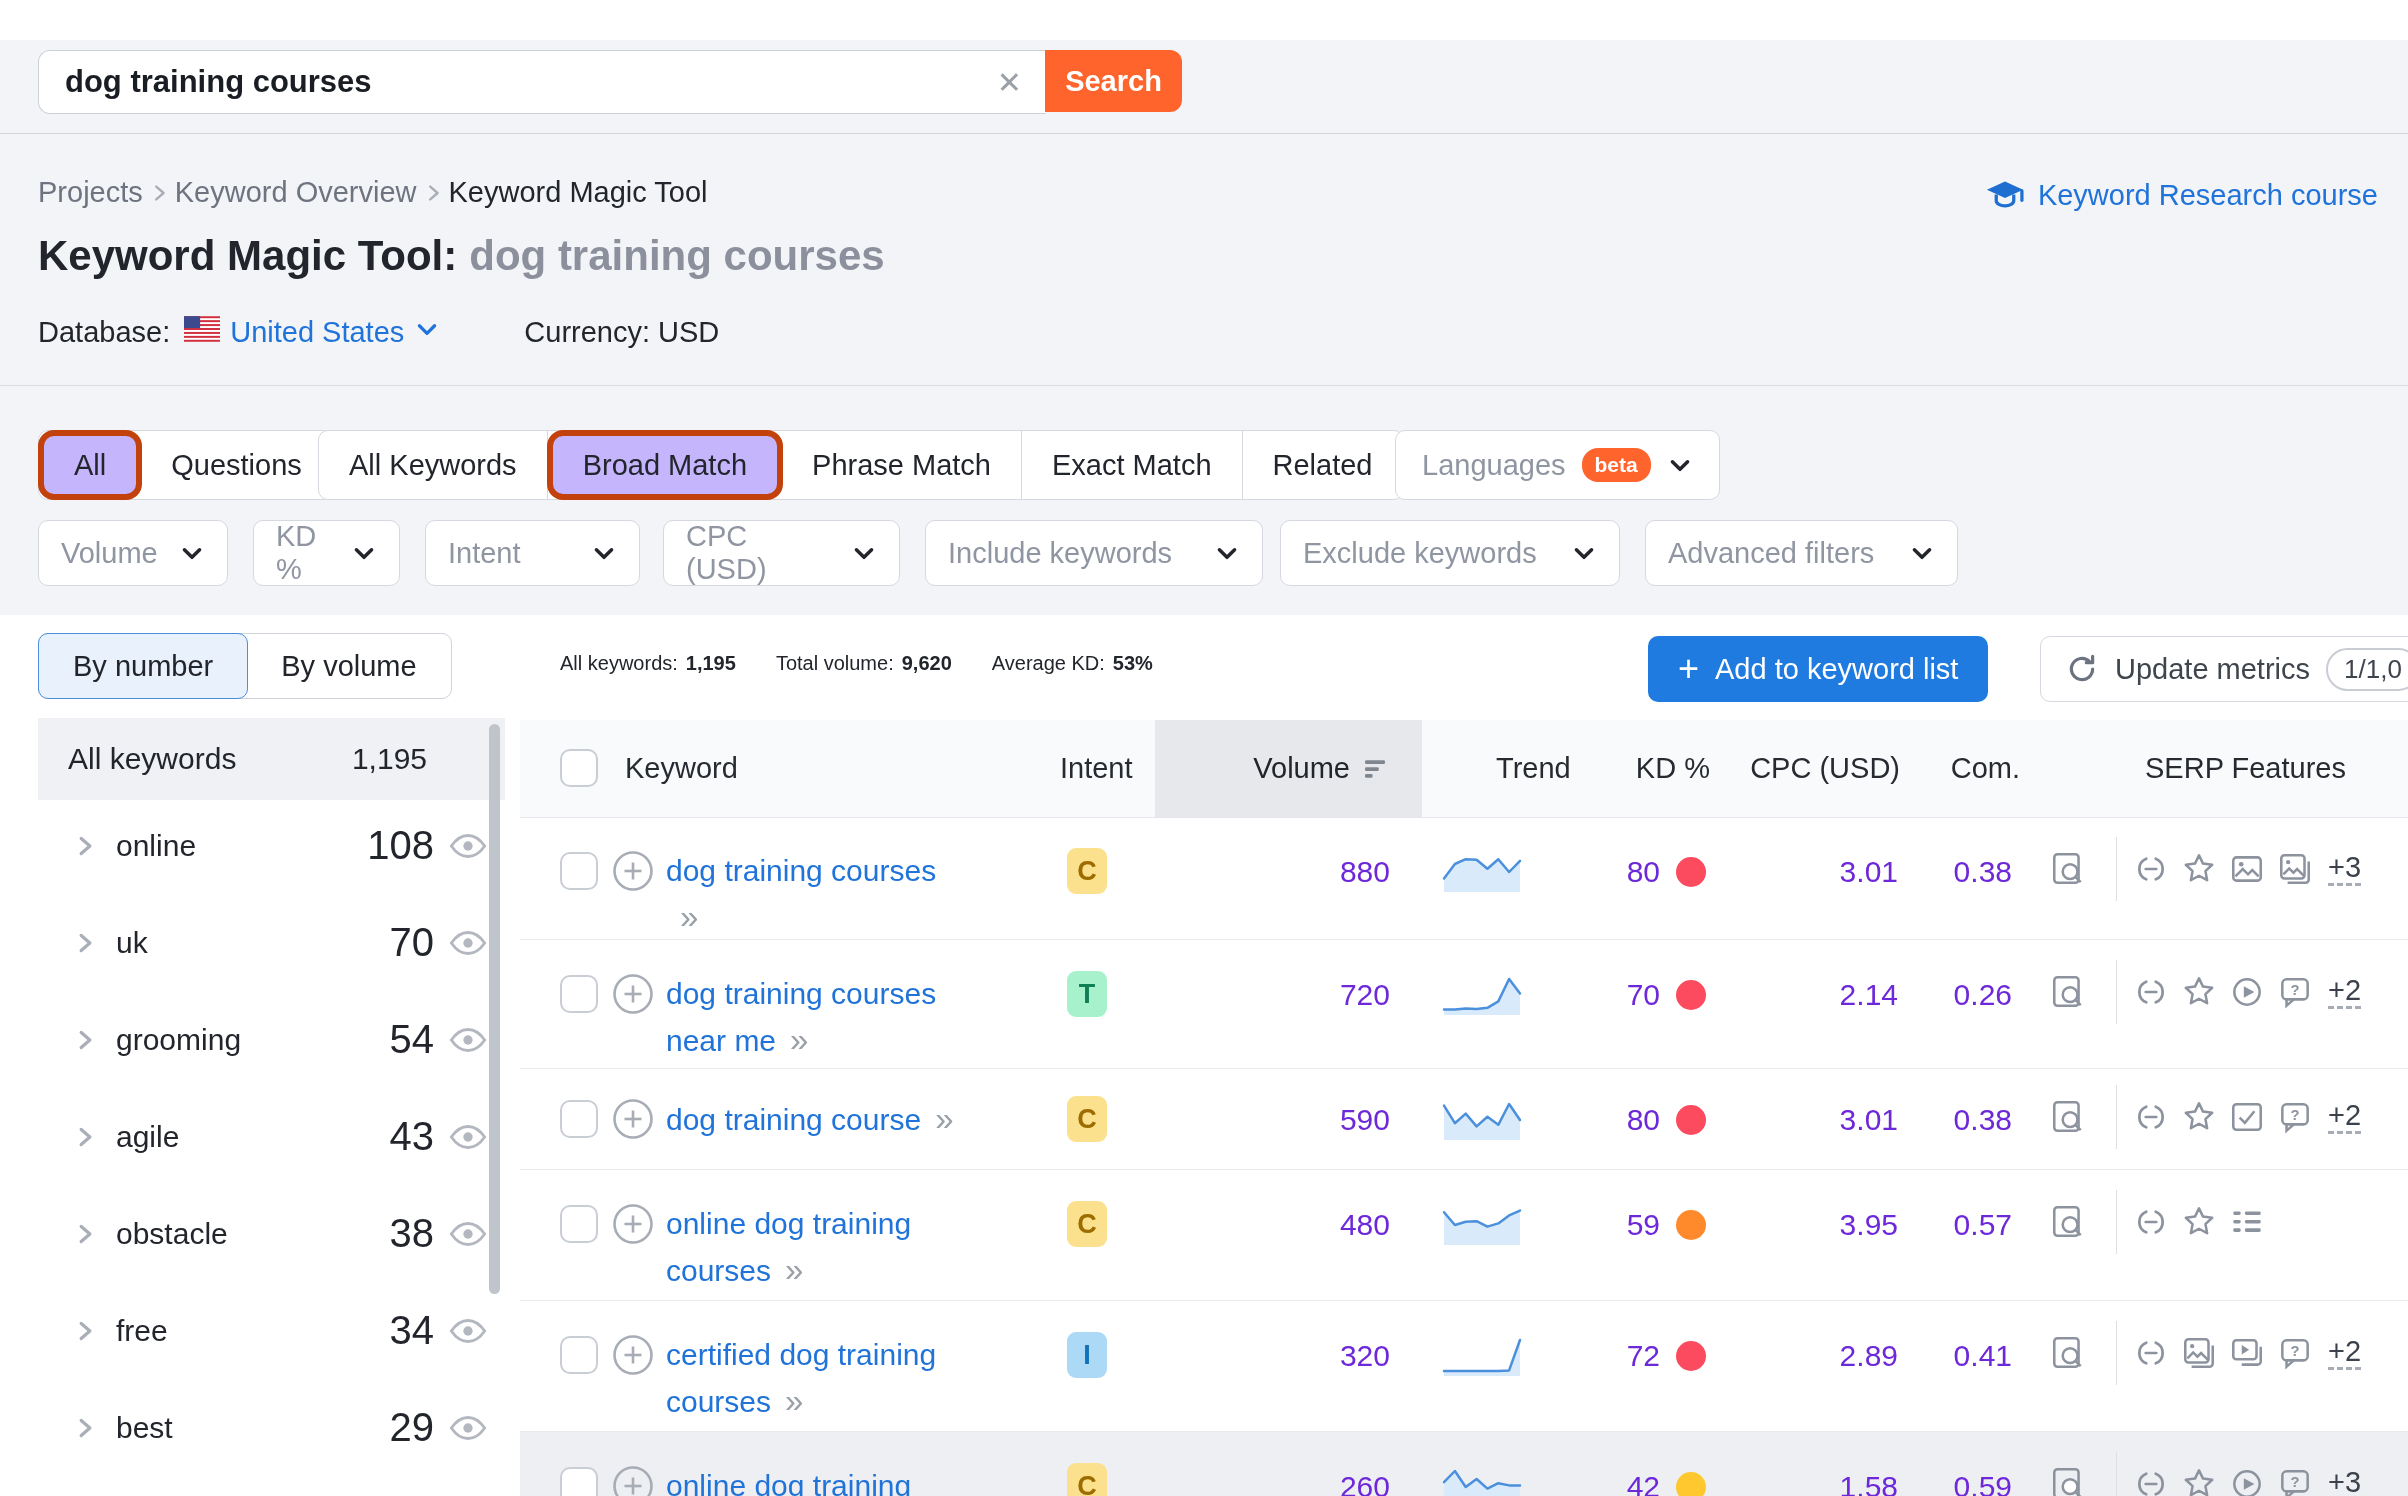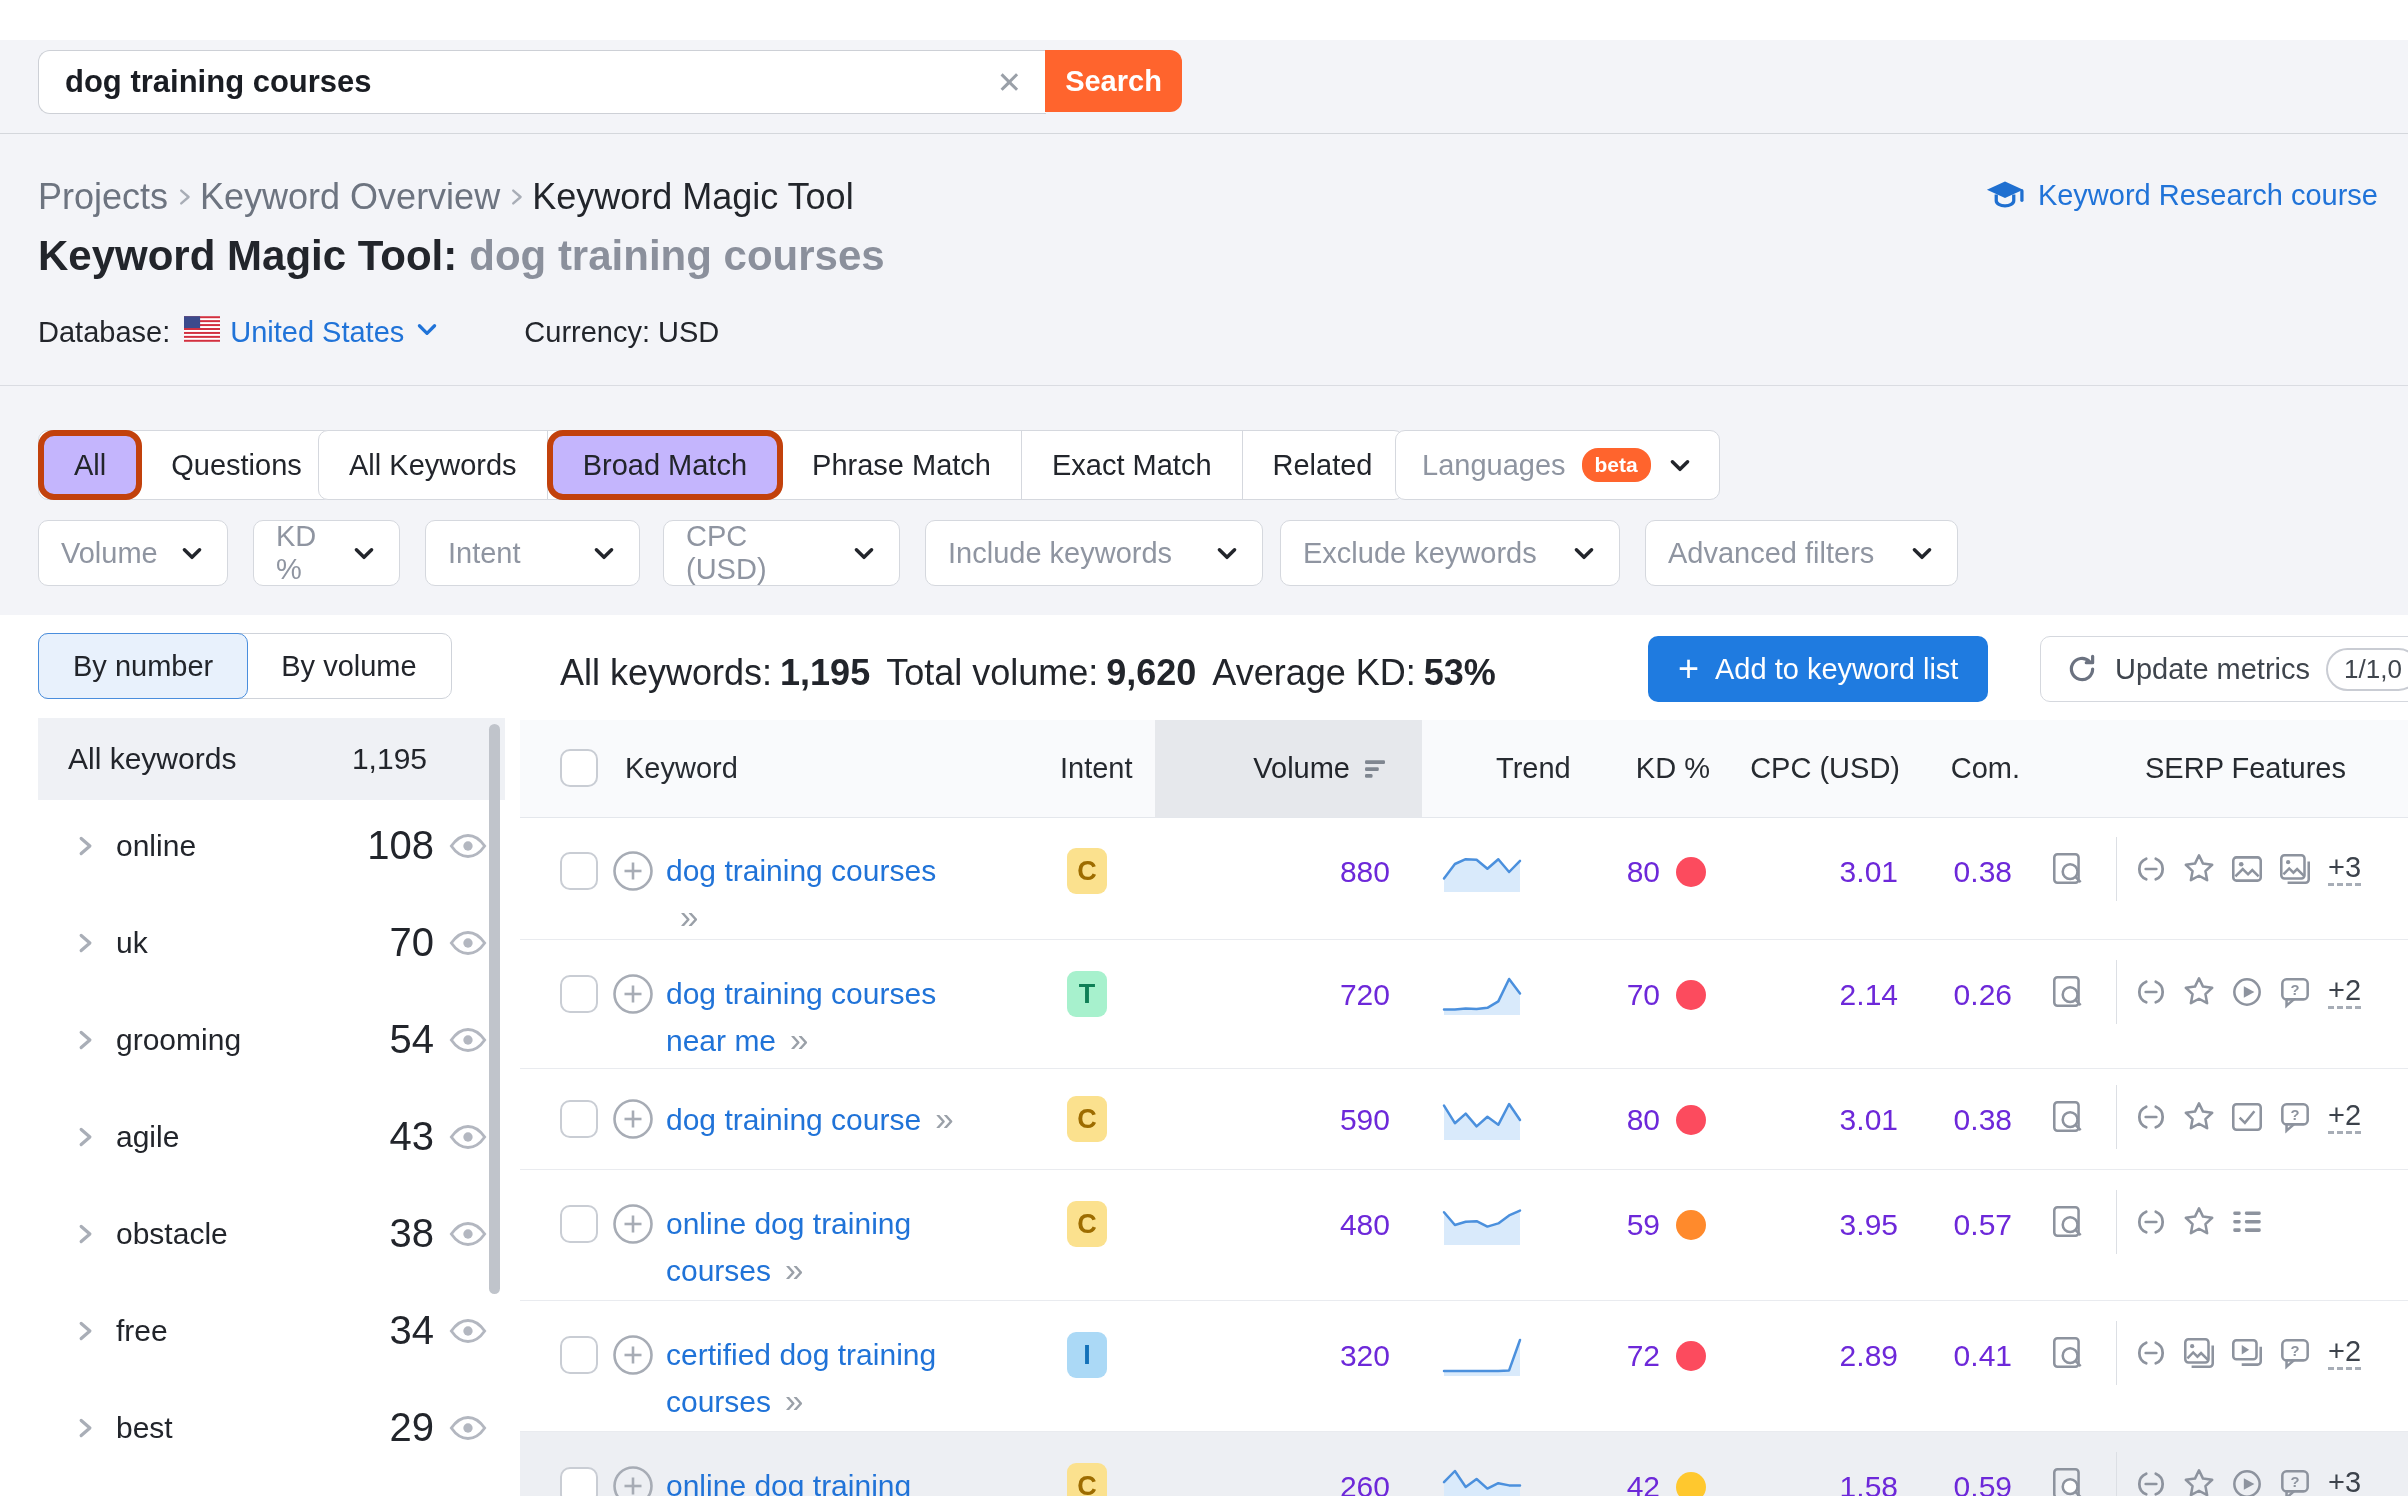--- a/index.html
+++ b/index.html
@@ -9,21 +9,21 @@
   
   #topbar{position:absolute;left:0;top:0;width:100%;height:93px;background:#f3f4f8;border-bottom:1px solid #d4d7dc;}
   #searchbox{position:absolute;left:38px;top:10px;width:1007px;height:62px;background:#fff;
              border:1px solid #cdd0d6;border-right:none;border-radius:12px 0 0 12px;display:flex;align-items:center;}
   #searchbox .q{margin-left:26px;font-size:31px;font-weight:700;color:#1a1d23;flex:1;}
   #searchbox .x{margin-right:24px;font-size:30px;color:#9aa0a8;cursor:pointer;}
   #searchbtn{position:absolute;left:1045px;top:10px;width:137px;height:62px;background:#ff642d;color:#fff;
              font-size:29px;font-weight:700;border:none;border-radius:0 12px 12px 0;display:flex;align-items:center;justify-content:center;}
 
   
-  #crumbs{position:absolute;left:38px;top:136px;display:flex;align-items:center;gap:5px;font-size:36px;}
+  #crumbs{position:absolute;left:38px;top:136px;display:flex;align-items:center;gap:5px;font-size:29px;}
   #crumbs .c{color:#6d7480;} #crumbs .c.last{color:#22252b;}
   #crumbs .sep svg{width:22px;height:22px;display:block;}
   #course{position:absolute;right:30px;top:134px;display:flex;align-items:center;gap:12px;font-size:29px;color:#2073d8;}
   #course svg{width:42px;height:42px;display:block;}
   #ptitle{position:absolute;left:38px;top:192px;font-size:42px;font-weight:700;}
   #ptitle .sub{color:#8b909c;margin-left:12px;}
   #meta{position:absolute;left:38px;top:276px;display:flex;align-items:flex-end;font-size:29px;}
   #meta .flag{margin:0 10px 0 14px;}
   #meta .dbv{color:#2073d8;}
   #meta .chev{margin-left:10px;}
@@ -57,21 +57,21 @@
   #groups{position:absolute;left:38px;top:182px;width:462px;}
   .grow{height:97px;display:flex;align-items:center;cursor:pointer;}
   .grow .chv{width:26px;height:26px;margin-left:34px;}
   .grow .chv svg{width:26px;height:26px;display:block;}
   .grow .lab{margin-left:18px;font-size:30px;flex:1;}
   .grow .cnt{font-size:40px;text-align:right;width:96px;}
   .grow .eye{width:40px;height:40px;margin-left:14px;margin-right:12px;}
   .grow .eye svg{width:40px;height:40px;display:block;}
 
   
-  #stats{position:absolute;left:560px;top:37px;display:flex;gap:16px;font-size:36px;align-items:center;}
+  #stats{position:absolute;left:560px;top:37px;display:flex;gap:40px;font-size:20px;align-items:center;}
   #stats b{font-weight:700;margin-left:8px;}
   #addbtn{position:absolute;left:1648px;top:21px;height:66px;background:#1f7be0;color:#fff;border:none;border-radius:10px;
           display:flex;align-items:center;gap:16px;padding:0 30px;font-size:29px;}
   #updbtn{position:absolute;left:2040px;top:21px;width:430px;height:66px;background:#fff;border:1px solid #d5d8de;border-radius:10px;
           display:flex;align-items:center;gap:16px;padding:0 24px;font-size:29px;color:#3f454d;box-sizing:border-box;}
   #updbtn svg{width:34px;height:34px;display:block;}
   #updbtn .pill{border:2px solid #c9ccd3;border-radius:999px;padding:4px 16px;font-size:26px;white-space:nowrap;}
 
   
   #thead{position:absolute;left:520px;top:105px;right:0;height:97px;background:#f9fafc;border-bottom:1px solid #e4e7ec;}

